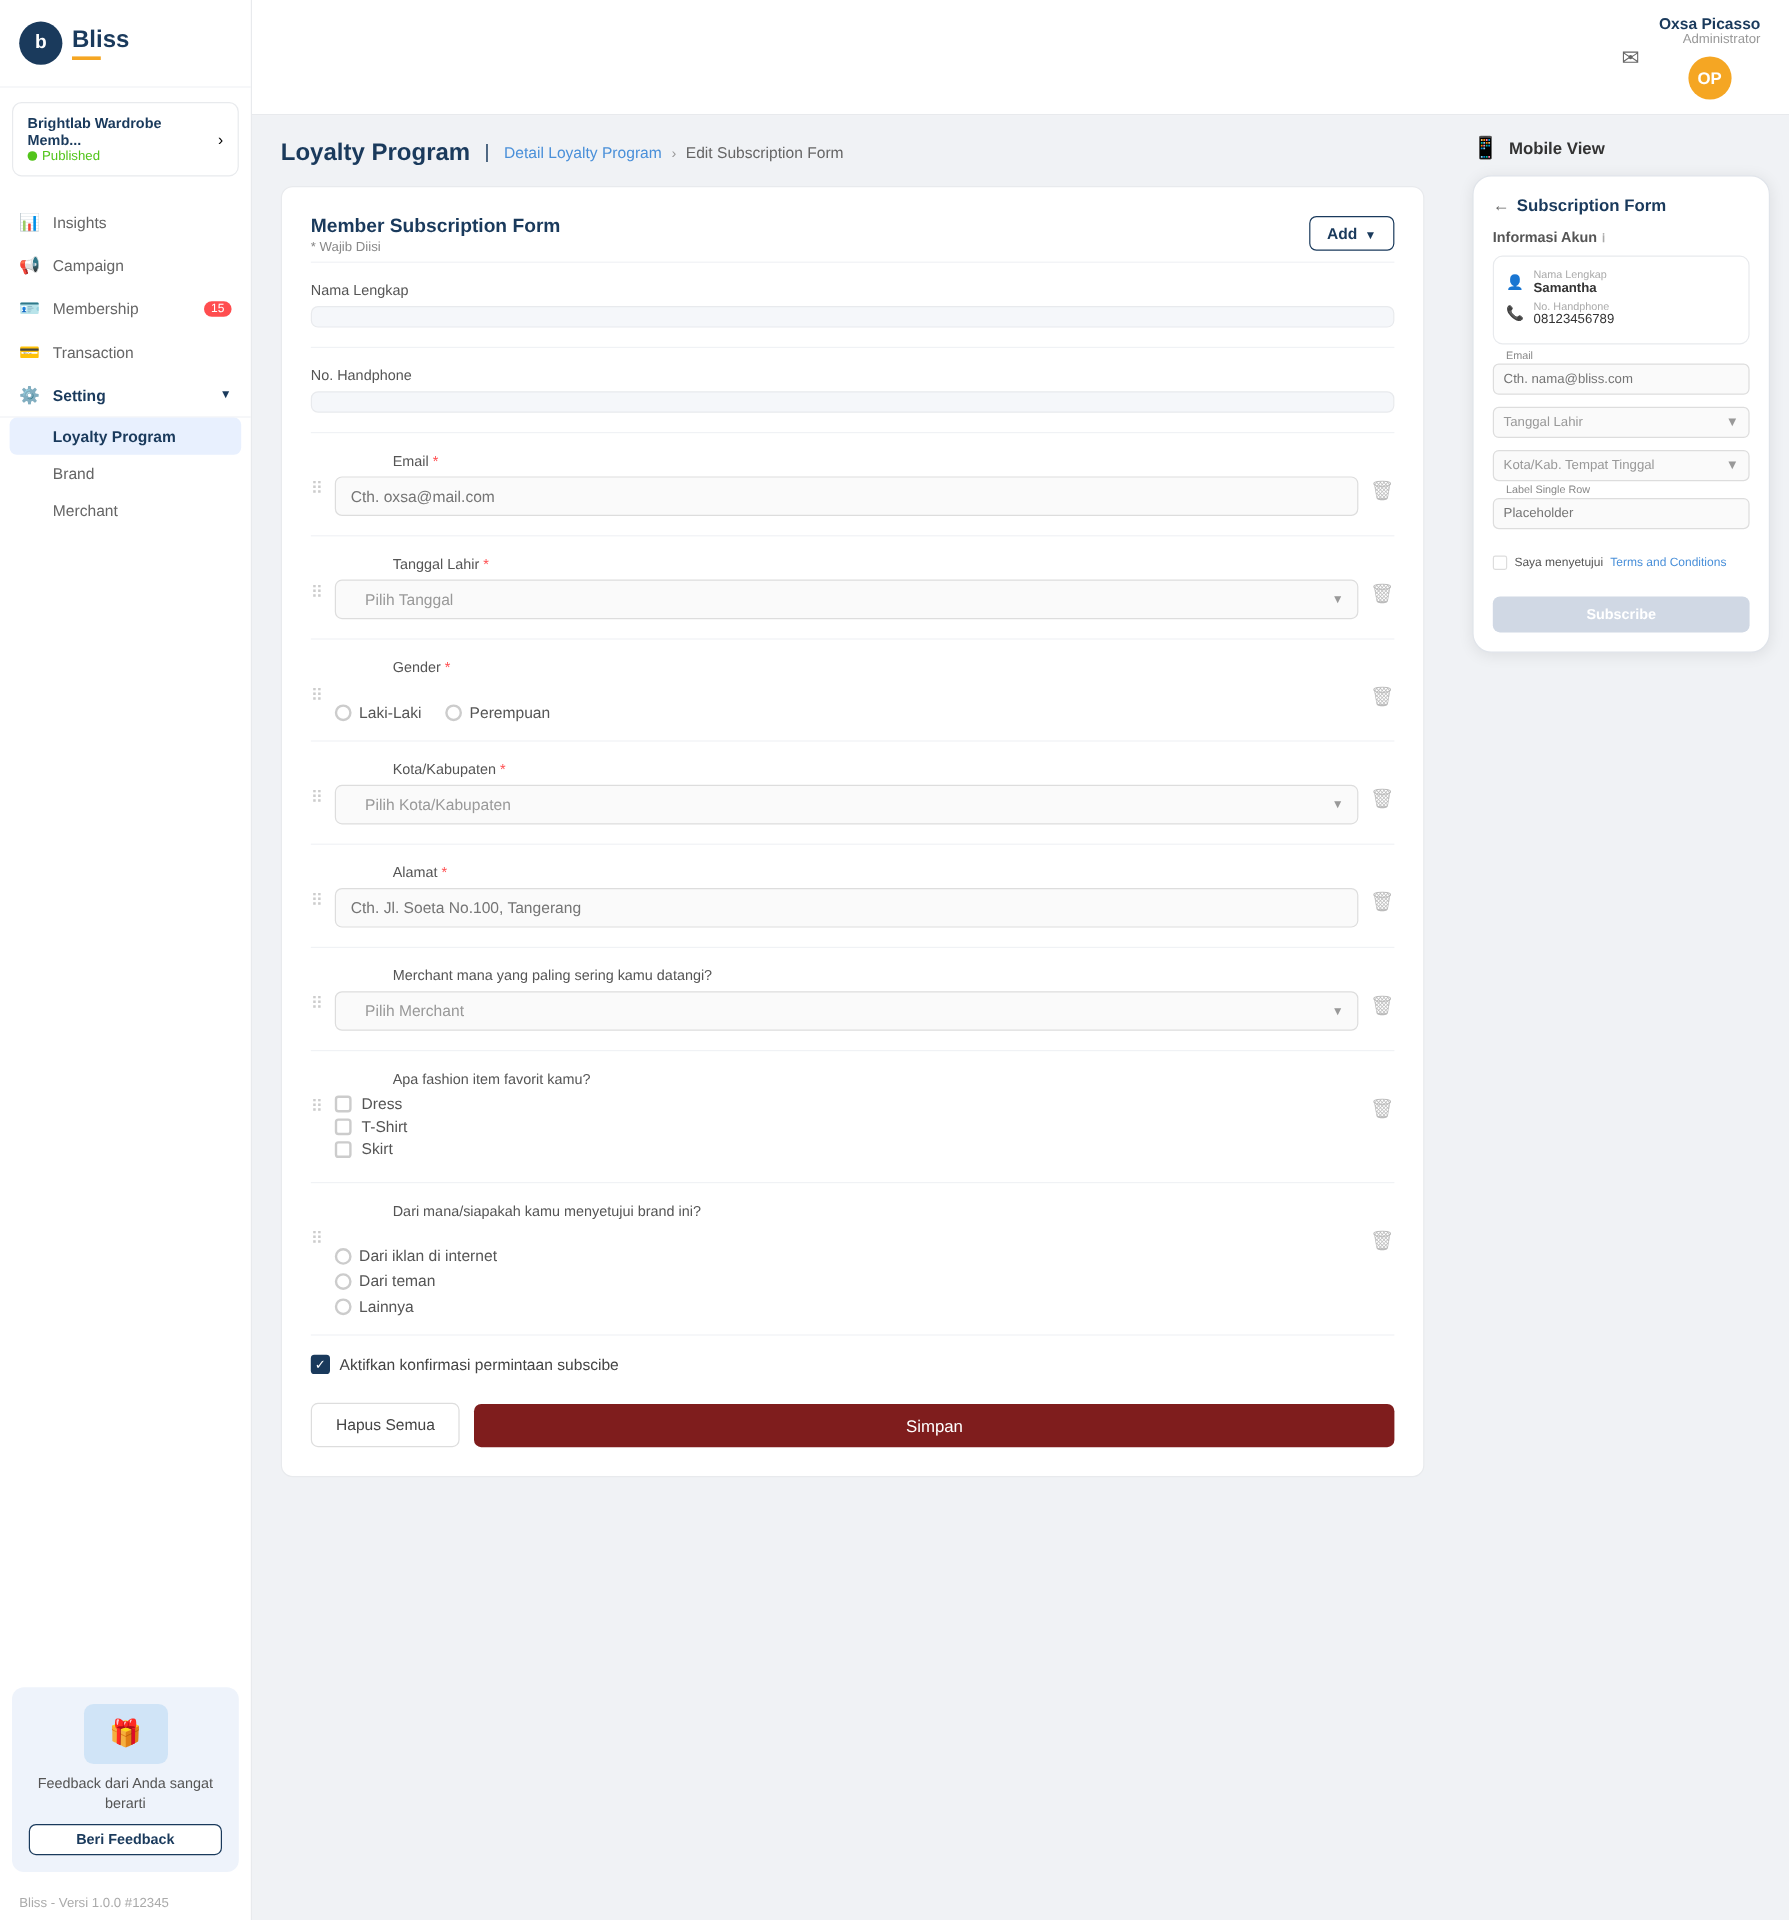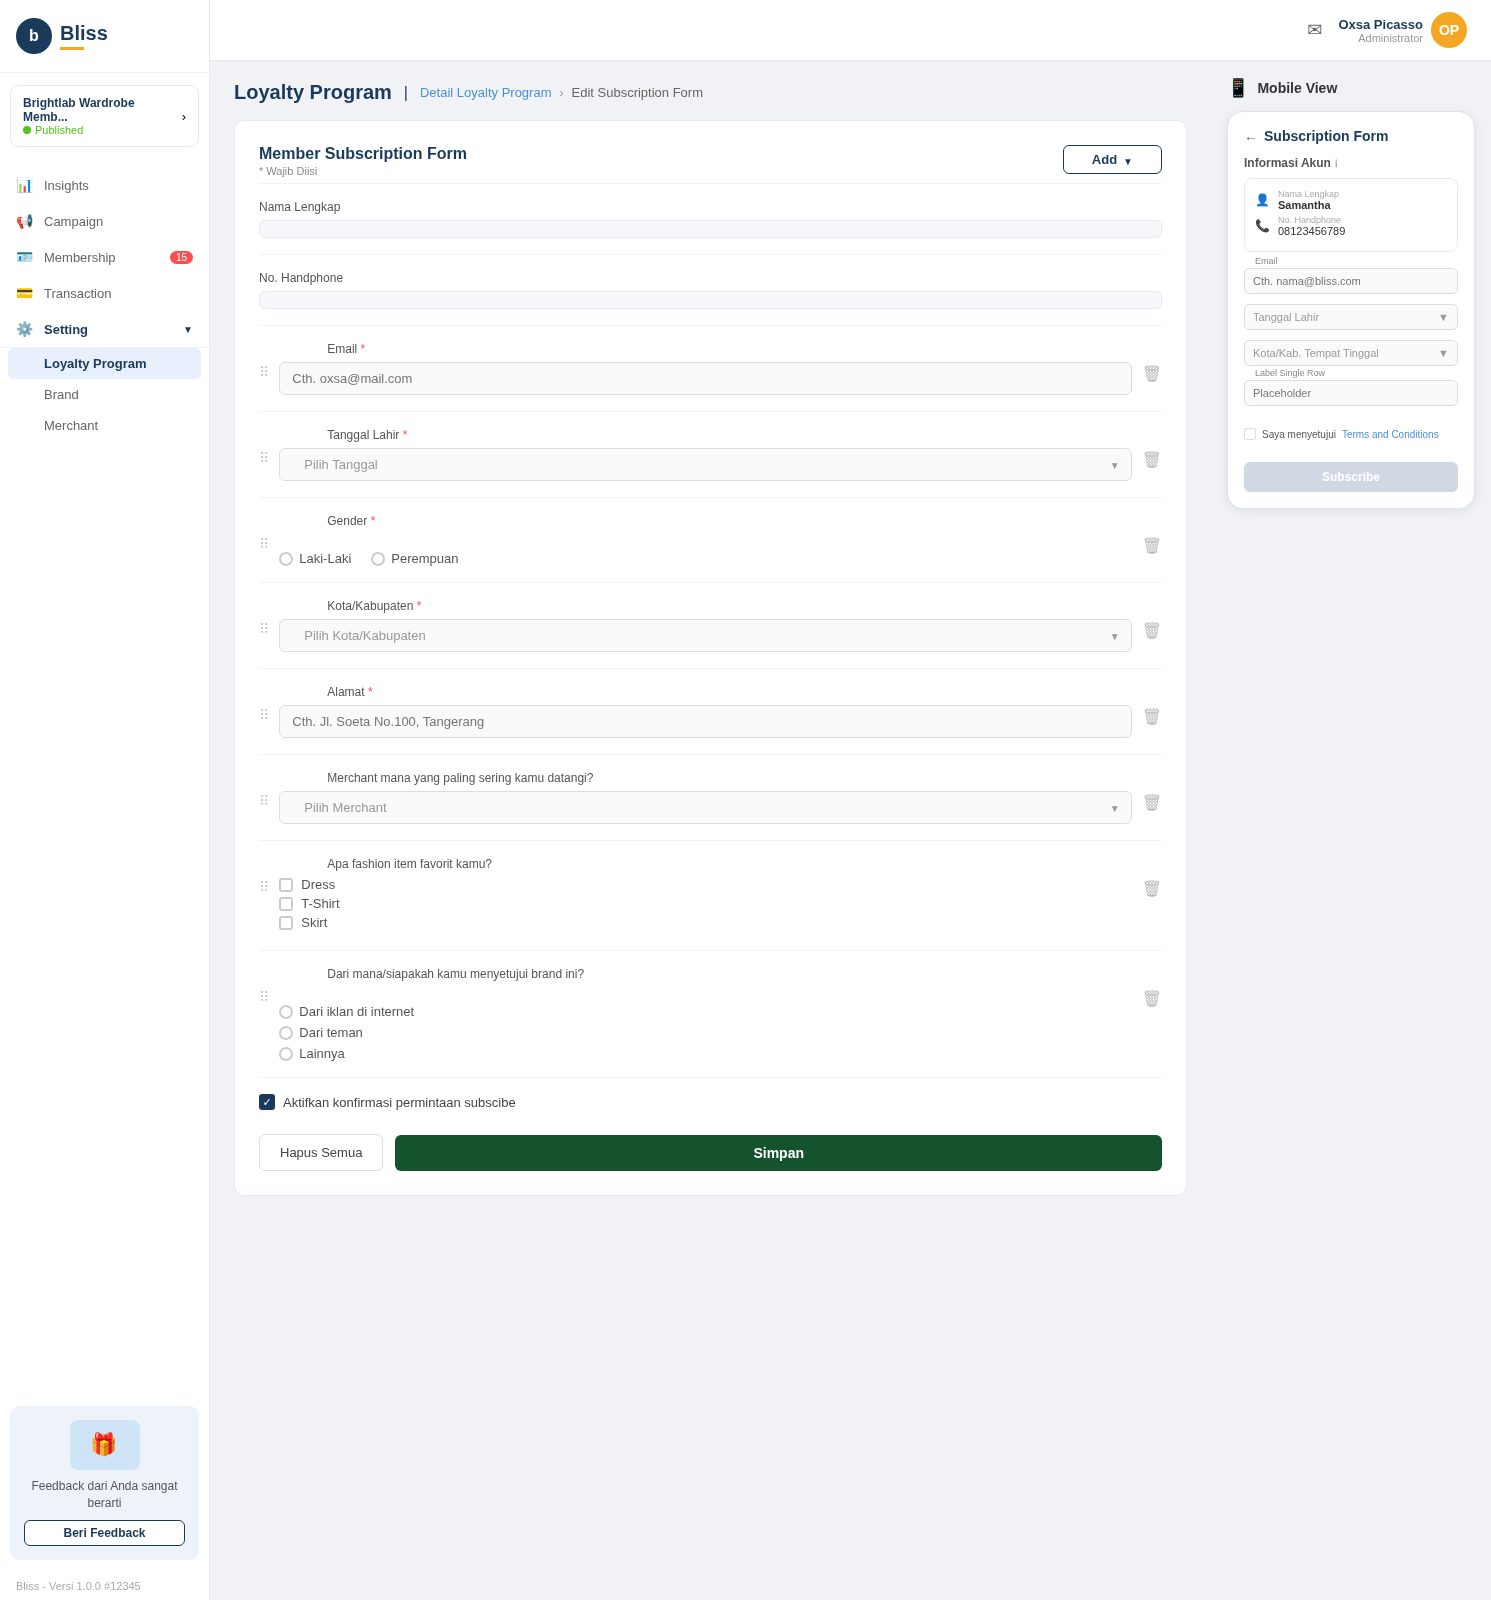--- a/index.html
+++ b/index.html
@@ -36,21 +36,21 @@
     .feedback-btn { border: 1.5px solid #1a3a5c; color: #1a3a5c; background: #fff; border-radius: 6px; padding: 5px 16px; font-size: 12px; font-weight: 600; cursor: pointer; width: 100%; }
 
     .version-text { padding: 8px 16px; font-size: 11px; color: #aaa; }
 
     
     .main { flex: 1; display: flex; flex-direction: column; overflow: hidden; }
 
     
     .header { background: #fff; padding: 12px 24px; display: flex; align-items: center; justify-content: flex-end; border-bottom: 1px solid #e8eaed; gap: 16px; }
     .header-mail { font-size: 18px; color: #666; cursor: pointer; }
-    .header-user { display: flex; align-items: center; gap: 8px; }
+    .header-user { display: flex; align-items: center; gap: 8px; flex-direction: column; }
     .user-info { text-align: right; }
     .user-name { font-size: 13px; font-weight: 600; color: #1a3a5c; }
     .user-role { font-size: 11px; color: #999; }
     .avatar { width: 36px; height: 36px; background: #f5a623; border-radius: 50%; display: flex; align-items: center; justify-content: center; color: #fff; font-weight: 700; font-size: 14px; }
 
     
     .content-area { flex: 1; display: flex; overflow: hidden; }
 
     
     .form-area { flex: 1; overflow-y: auto; padding: 20px 24px; }
@@ -63,21 +63,21 @@
     .breadcrumb-current { color: #666; font-size: 13px; }
     .breadcrumb-arrow { color: #999; font-size: 12px; }
 
     
     .form-card { background: #fff; border-radius: 10px; border: 1px solid #e8eaed; padding: 24px; margin-bottom: 16px; }
 
     .form-header { display: flex; align-items: flex-start; justify-content: space-between; margin-bottom: 6px; }
     .form-title { font-size: 16px; font-weight: 700; color: #1a3a5c; }
     .form-required-note { font-size: 11px; color: #888; margin-top: 2px; }
 
-    .add-btn { display: flex; align-items: flex-end; gap: 6px; border: 1.5px solid #1a3a5c; background: #fff; color: #1a3a5c; border-radius: 6px; padding: 6px 28px; font-size: 13px; font-weight: 600; cursor: pointer; }
+    .add-btn { display: flex; align-items: flex-end; gap: 6px; border: 1.5px solid #1a3a5c; background: #fff; color: #1a3a5c; border-radius: 6px; padding: 6px 14px; font-size: 13px; font-weight: 600; cursor: pointer; }
     .add-btn-arrow { font-size: 10px; }
 
     
     .field-section { border-top: 1px solid #f0f2f5; padding: 16px 0; display: flex; align-items: flex-start; gap: 10px; }
     .drag-handle { color: #ccc; font-size: 14px; padding-top: 22px; cursor: grab; }
     .field-content { flex: 1; }
     .field-label { font-size: 12px; color: #555; margin-bottom: 6px; margin-left: 48px; }
     .field-label span.required { color: #ff4d4f; }
     .field-input { width: 100%; border: 1px solid #ddd; border-radius: 6px; padding: 8px 12px; font-size: 13px; color: #999; background: #fafafa; outline: none; }
     .field-select { width: 100%; border: 1px solid #ddd; border-radius: 6px; padding: 8px 24px; font-size: 13px; color: #999; background: #fafafa; appearance: none; position: relative; }
@@ -99,21 +99,21 @@
 
     
     .confirm-row { display: flex; align-items: center; gap: 8px; padding: 16px 0 8px 0; border-top: 1px solid #f0f2f5; }
     .confirm-checkbox { width: 16px; height: 16px; background: #1a3a5c; border-radius: 3px; display: flex; align-items: center; justify-content: center; }
     .confirm-checkbox-check { color: #fff; font-size: 11px; }
     .confirm-label { font-size: 13px; color: #444; }
 
     
     .action-row { display: flex; align-items: center; gap: 12px; padding-top: 16px; }
     .btn-delete-all { border: 1.5px solid #ddd; background: #fff; color: #444; border-radius: 6px; padding: 10px 20px; font-size: 13px; cursor: pointer; }
-    .btn-save { flex: 1; background: #14532d; color: #fff; border: none; border-radius: 6px; padding: 10px 20px; font-size: 14px; font-weight: 700; cursor: pointer; }
+    .btn-save { flex: 1; background: #7f1d1d; color: #fff; border: none; border-radius: 6px; padding: 10px 20px; font-size: 14px; font-weight: 400; cursor: pointer; }
 
     
     .mobile-preview { width: 280px; padding: 16px; flex-shrink: 0; }
     .mobile-header { display: flex; align-items: center; gap: 8px; margin-bottom: 12px; }
     .mobile-icon { font-size: 18px; }
     .mobile-title { font-size: 14px; font-weight: 600; color: #333; }
     .mobile-device { background: #fff; border-radius: 16px; border: 1px solid #e0e4ea; padding: 16px; box-shadow: 0 2px 12px rgba(0,0,0,0.08); }
     .mobile-nav-back { display: flex; align-items: center; gap: 6px; margin-bottom: 12px; }
     .back-arrow { font-size: 14px; color: #666; }
     .mobile-form-title { font-size: 14px; font-weight: 700; color: #1a3a5c; }

